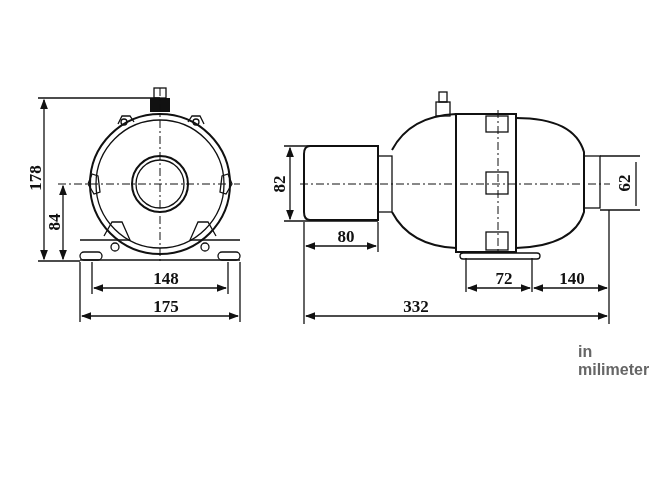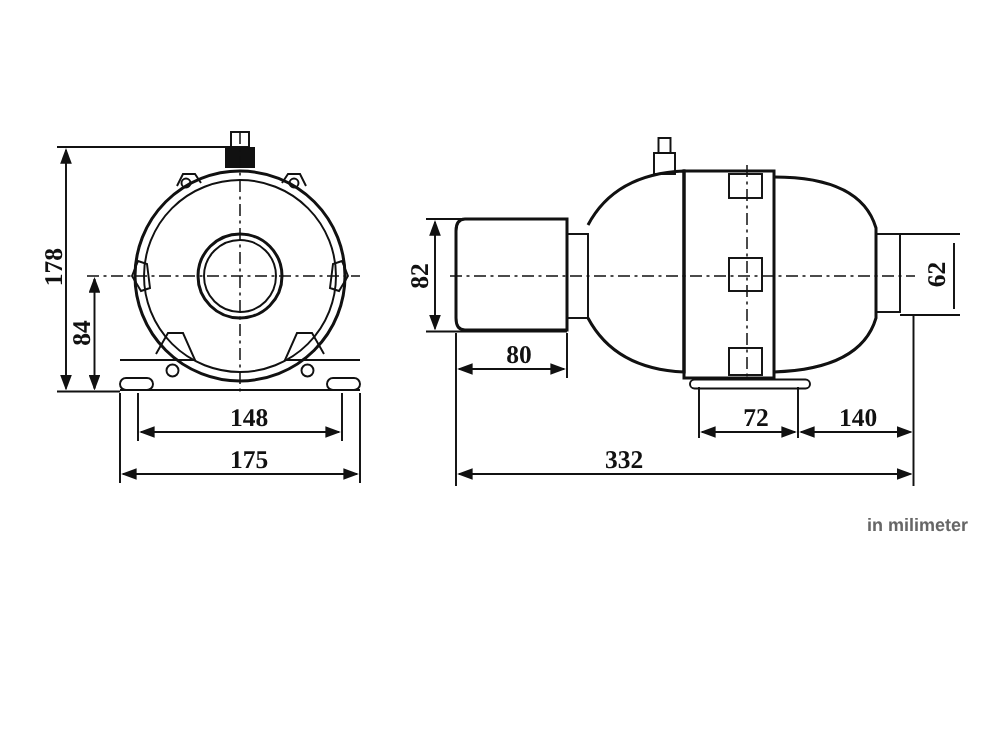--- a/index.html
+++ b/index.html
@@ -1,19 +1,19 @@
 <!DOCTYPE html>
 <html><head>
 <meta charset="utf-8">
 <style>
   html, body { margin:0; padding:0; background:#ffffff; }
   body { width:667px; height:500px; position:relative; overflow:hidden; font-family:"Liberation Serif", serif; }
   svg { position:absolute; left:0; top:0; }
   .dim { font-family:"Liberation Serif", serif; font-weight:bold; font-size:17px; fill:#111; }
-  .unit { position:absolute; left:578px; top:343px; font-family:"Liberation Sans", sans-serif; font-weight:bold; font-size:12px; color:#666; }
+  .unit { position:absolute; left:578px; top:343px; font-family:"Liberation Sans", sans-serif; font-weight:bold; font-size:16px; color:#666; }
   .ln { stroke:#111; stroke-width:1.3; fill:none; }
   .thick { stroke:#111; stroke-width:2; fill:none; }
   .cl { stroke:#111; stroke-width:1; fill:none; stroke-dasharray:8,3,2,3; }
 </style>
 </head>
 <body>
 
 <svg width="667" height="500" viewBox="0 0 667 500">
   <defs>
     <marker id="arr" markerWidth="8" markerHeight="6" refX="7" refY="3" orient="auto-start-reverse">

